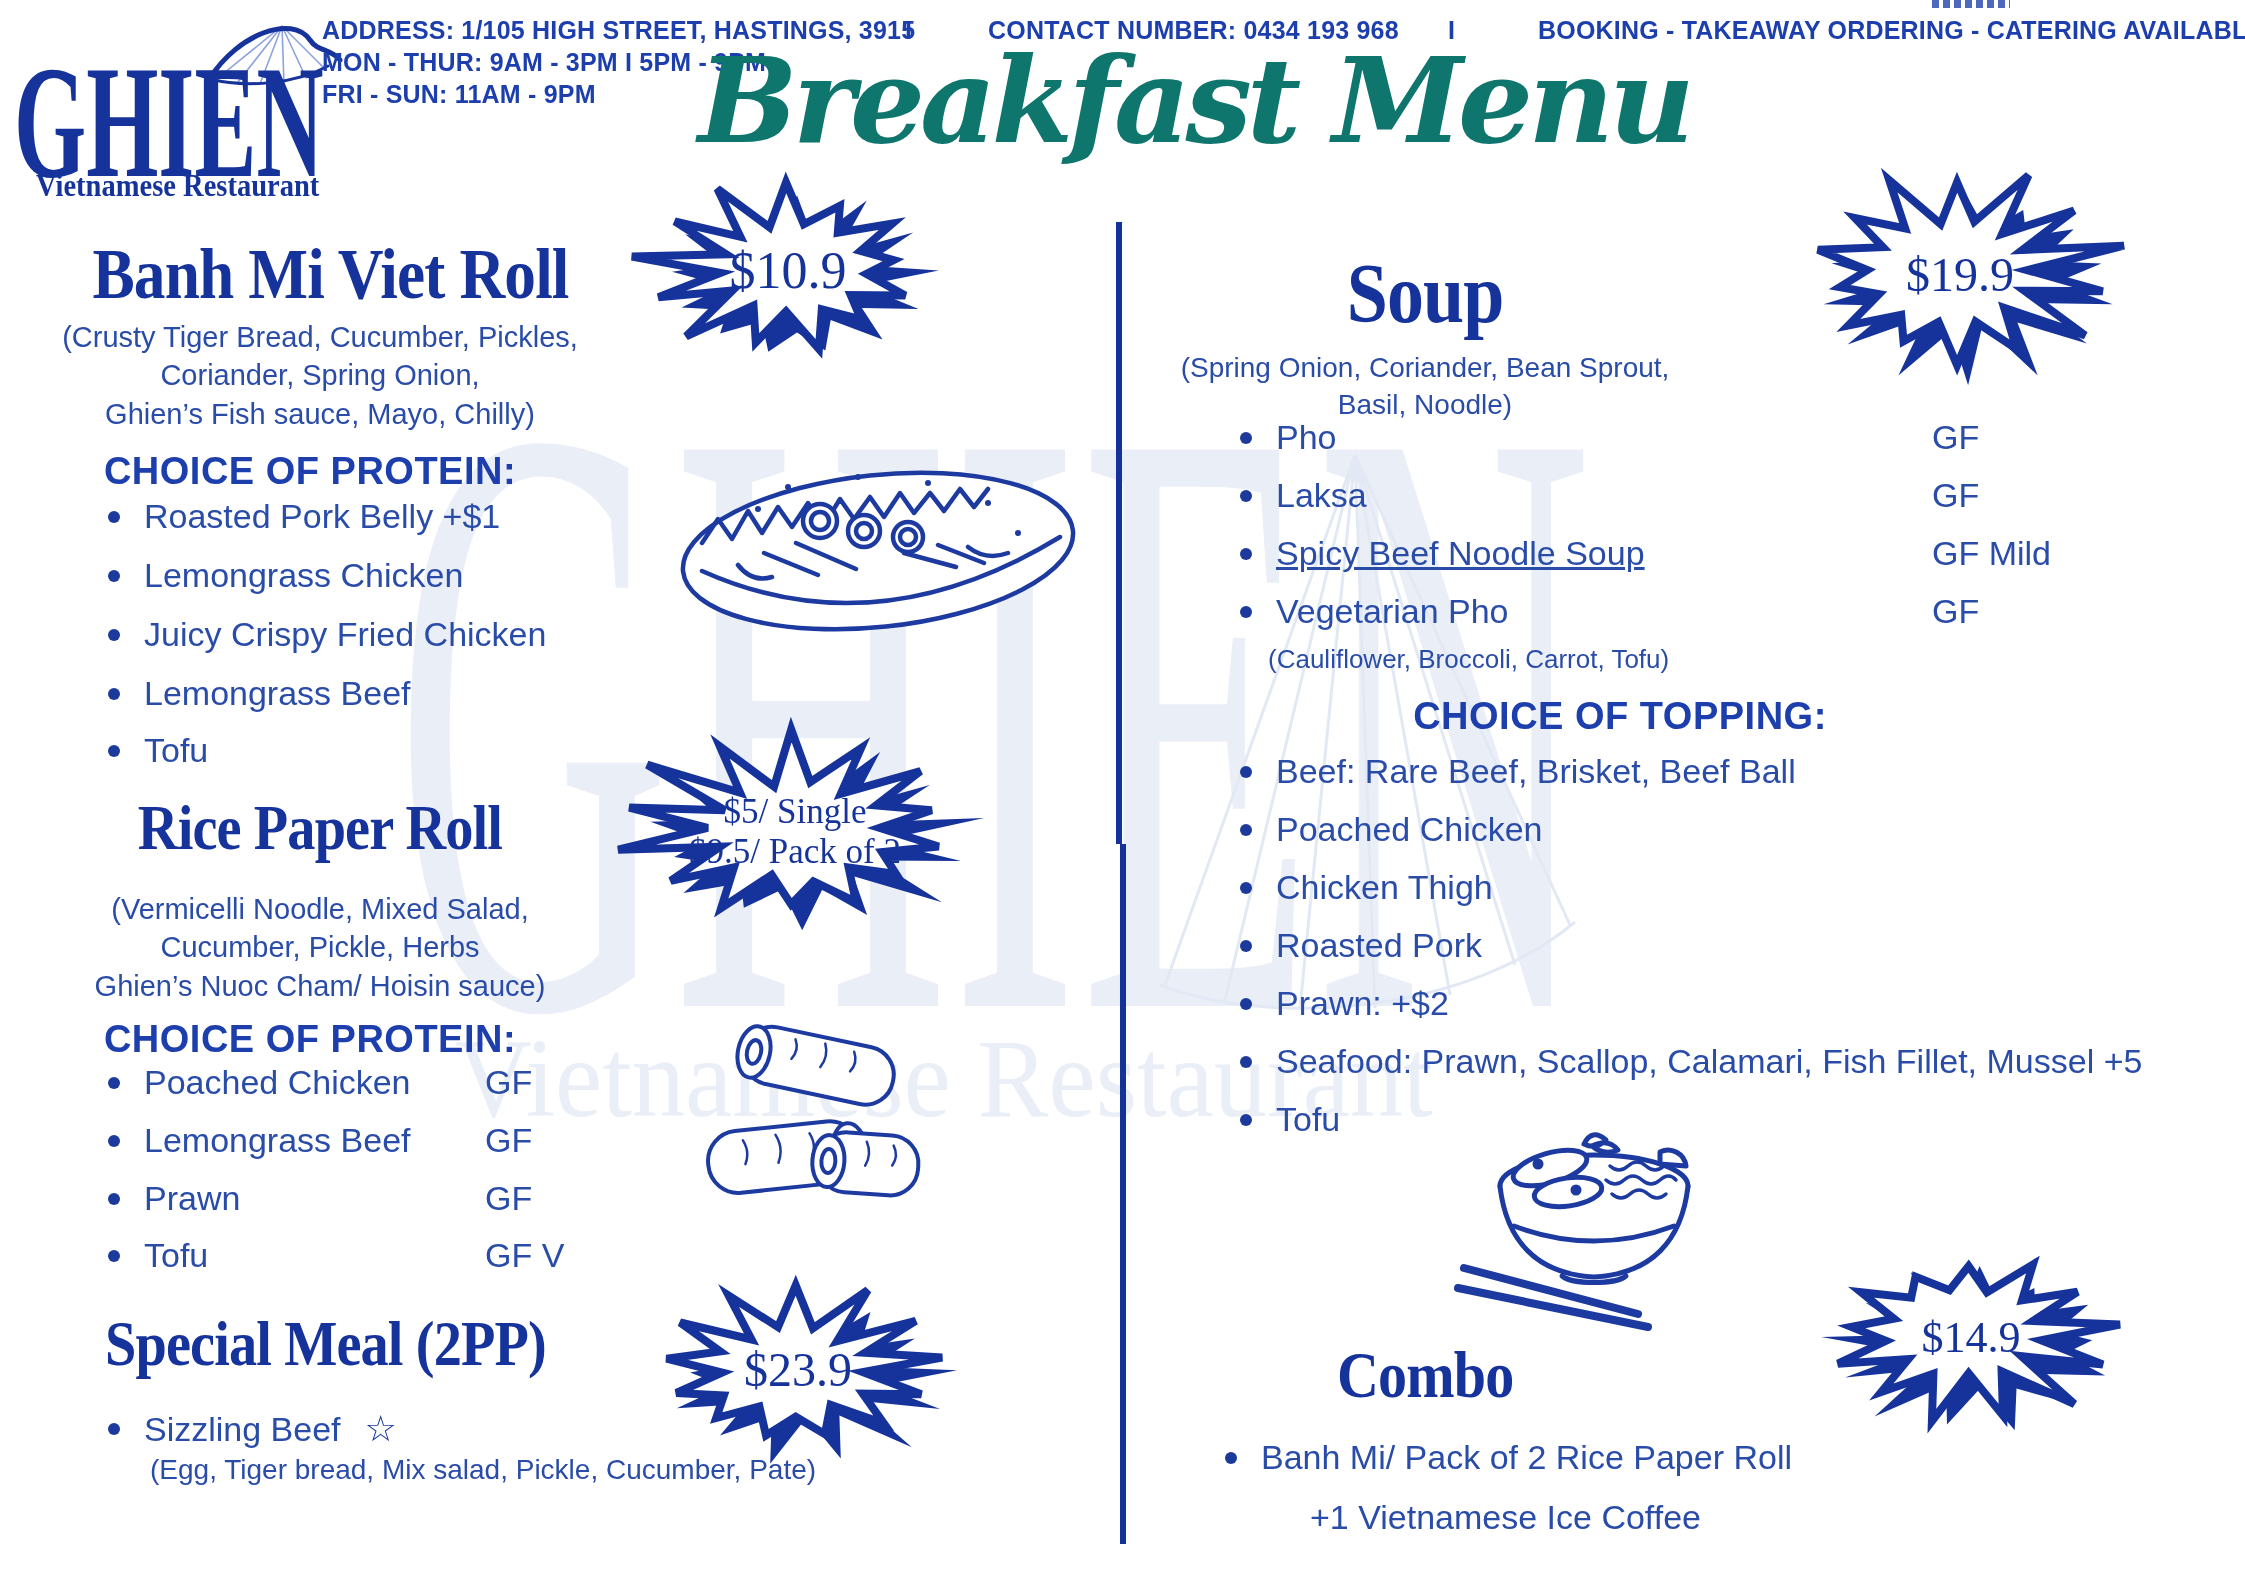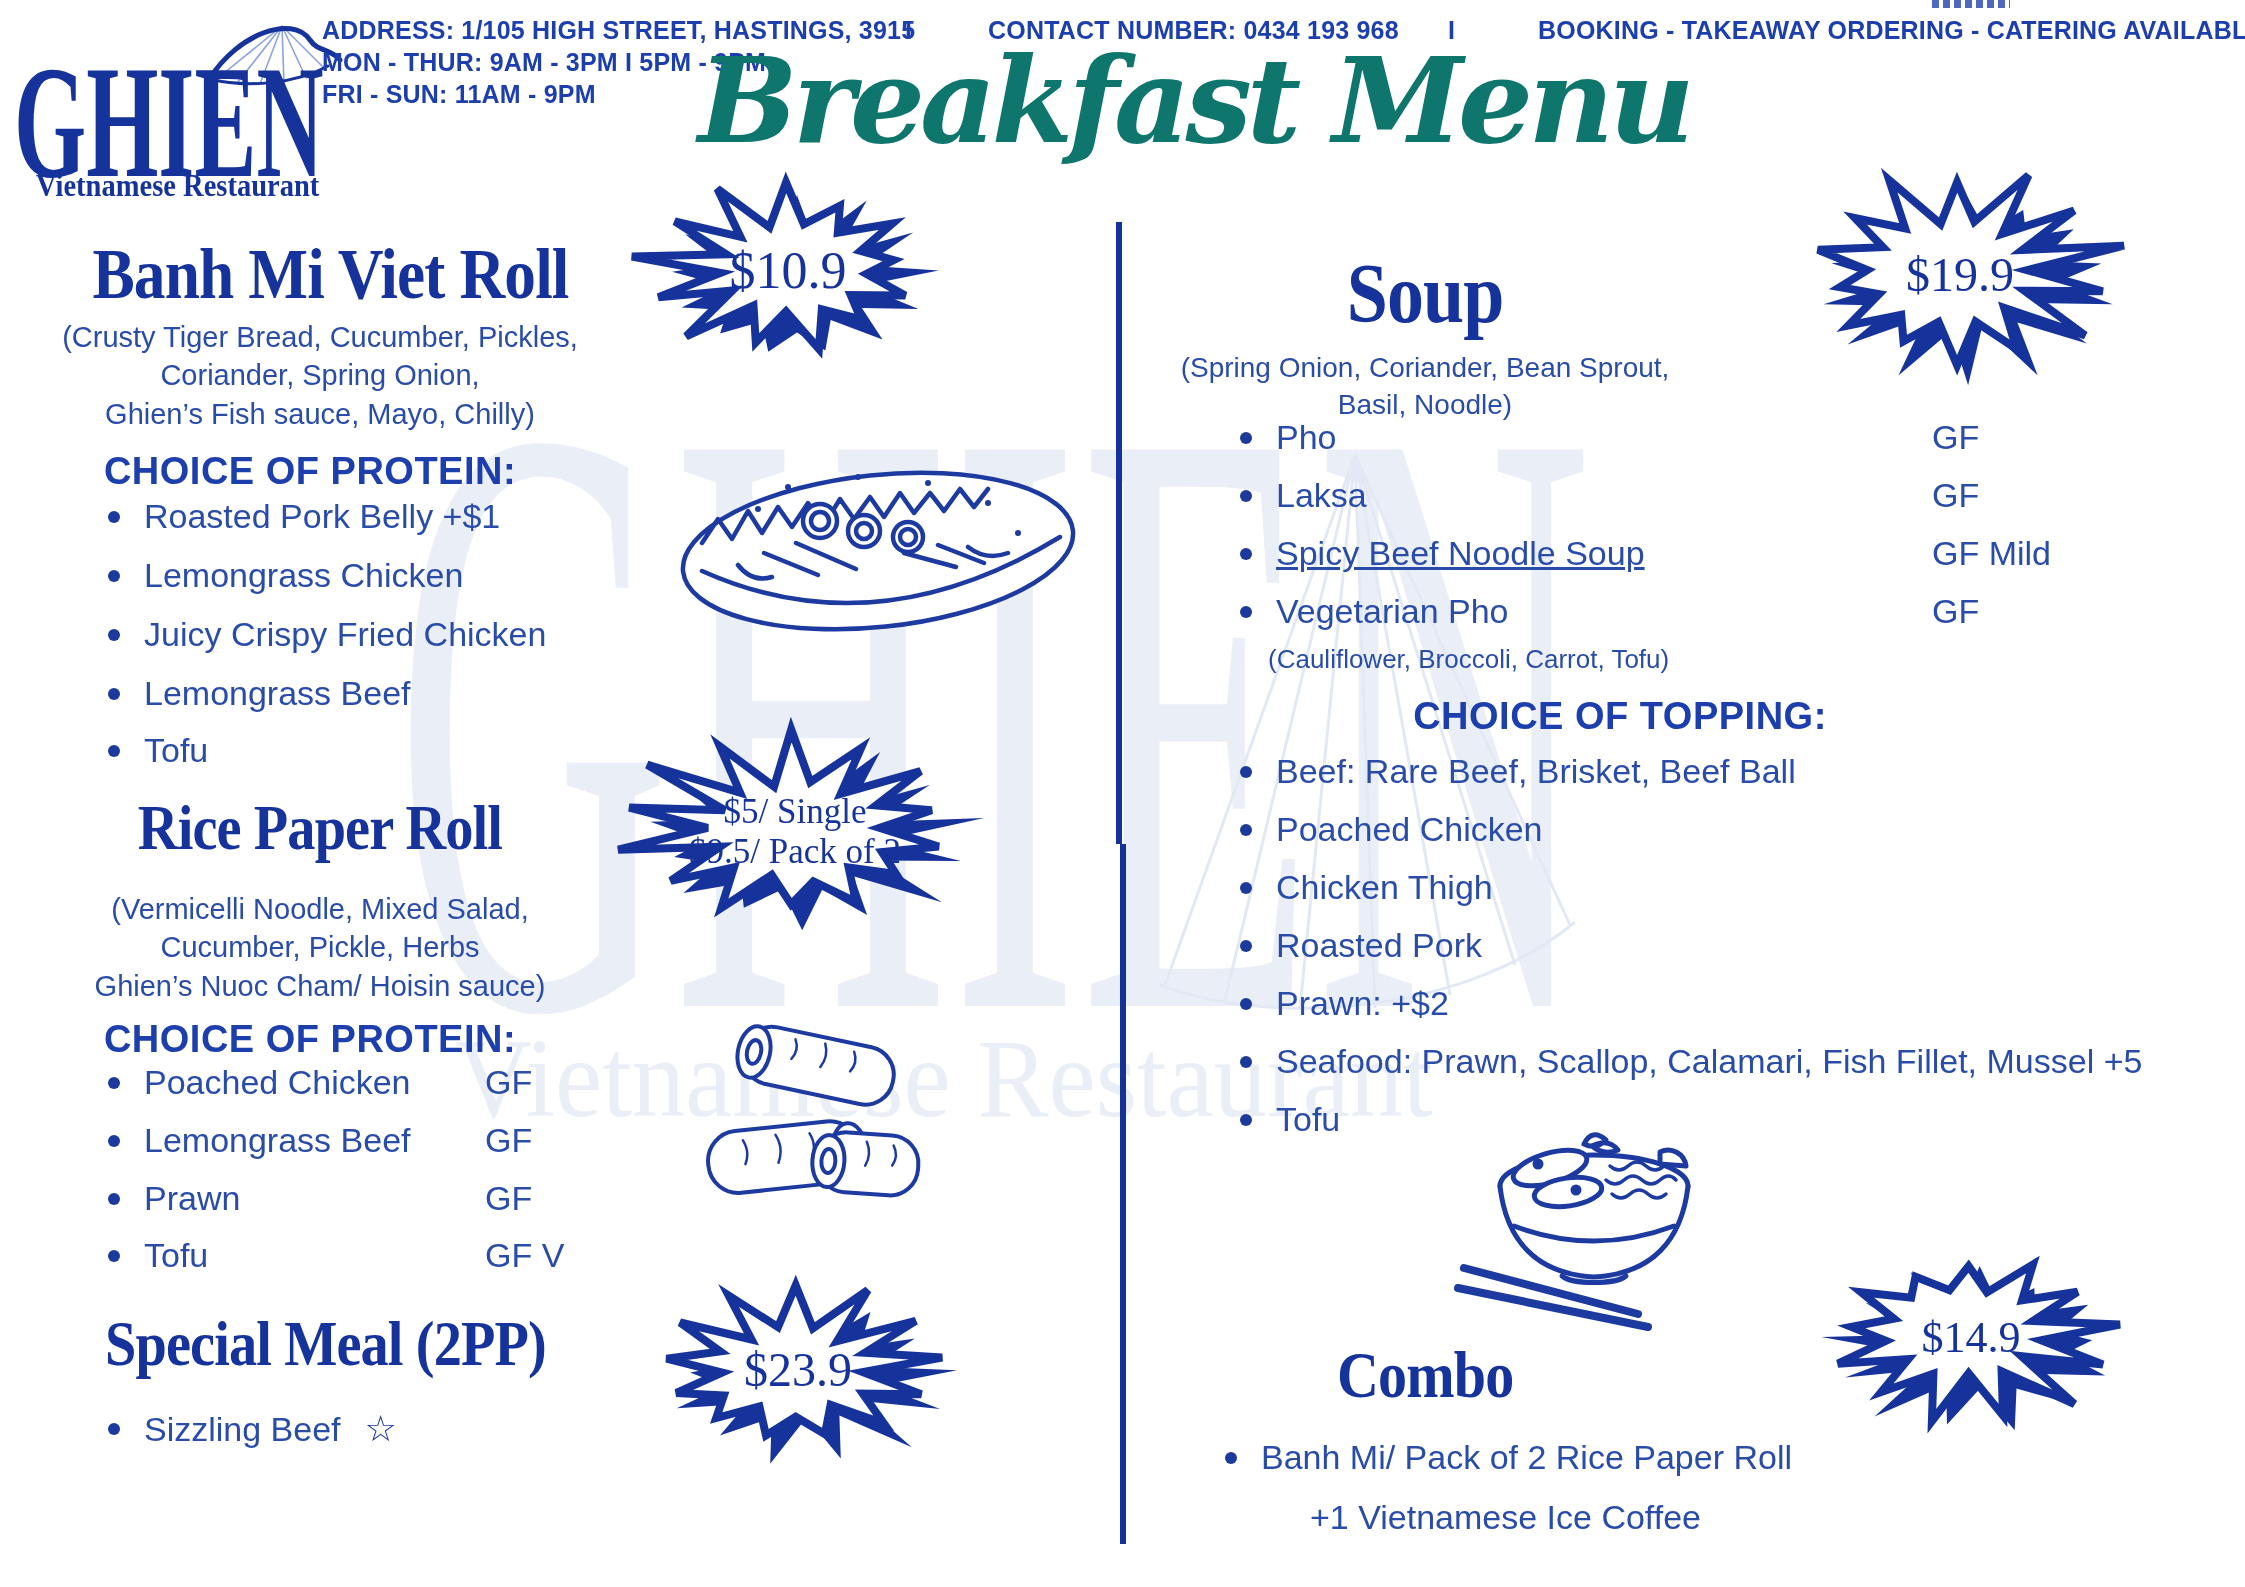--- a/index.html
+++ b/index.html
@@ -142,20 +142,21 @@
     </div>
 
   <div class="abs z1 tc" style="left:60px;top:1312px;width:530px;">
     <span class="stitle" style="font-size:64px;">Special Meal (2PP)</span>
   </div>
   <div class="abs z1 row" style="left:108px;top:1408px;">
     <span class="dot"></span>
     <span>Sizzling Beef</span>
     <span style="font-size:36px;color:#1c3a9c;">☆</span>
   </div>
+  <div class="abs z1 desc" style="left:150px;top:1452px;font-size:28px;">(Egg, Tiger bread, Mix salad, Pickle, Cucumber, Pate)</div>
 
   <div class="burst z1" style="left:645px;top:180px;width:300px;height:200px;text-decoration:underline;">
       <svg width="300" height="200" viewBox="0 0 300 200">
         <polygon points="152.0,15.3 168.6,60.2 221.8,20.4 192.0,73.7 268.1,52.4 219.0,85.6 293.8,90.6 216.9,105.8 273.5,128.9 216.9,128.1 237.5,159.5 185.7,140.0 180.3,170.5 152.0,152.4 123.3,171.7 116.8,141.6 75.1,153.6 82.5,130.1 36.5,127.6 80.7,106.2 27.0,91.8 78.9,84.2 40.1,54.2 109.3,71.8 87.1,26.1 134.9,59.0" fill="#16339b"></polygon>
         <polygon points="141.0,2.4 158.8,44.2 194.9,25.7 192.8,52.6 247.4,43.5 215.6,70.9 248.6,80.1 221.4,93.9 260.3,115.4 205.7,115.1 216.1,139.4 176.8,129.3 173.9,169.0 141.0,131.5 110.8,162.4 108.5,125.5 41.1,156.4 87.5,110.4 13.3,117.3 75.6,92.8 -13.2,76.6 81.3,74.3 29.8,41.5 95.4,56.8 72.4,8.8 124.5,47.3" fill="#ffffff" stroke="#16339b" stroke-width="8" stroke-linejoin="miter"></polygon>
       </svg>
     <div class="burst-label">
         <span style="font-size:52px;">$10.9</span>
       </div>
   </div>

